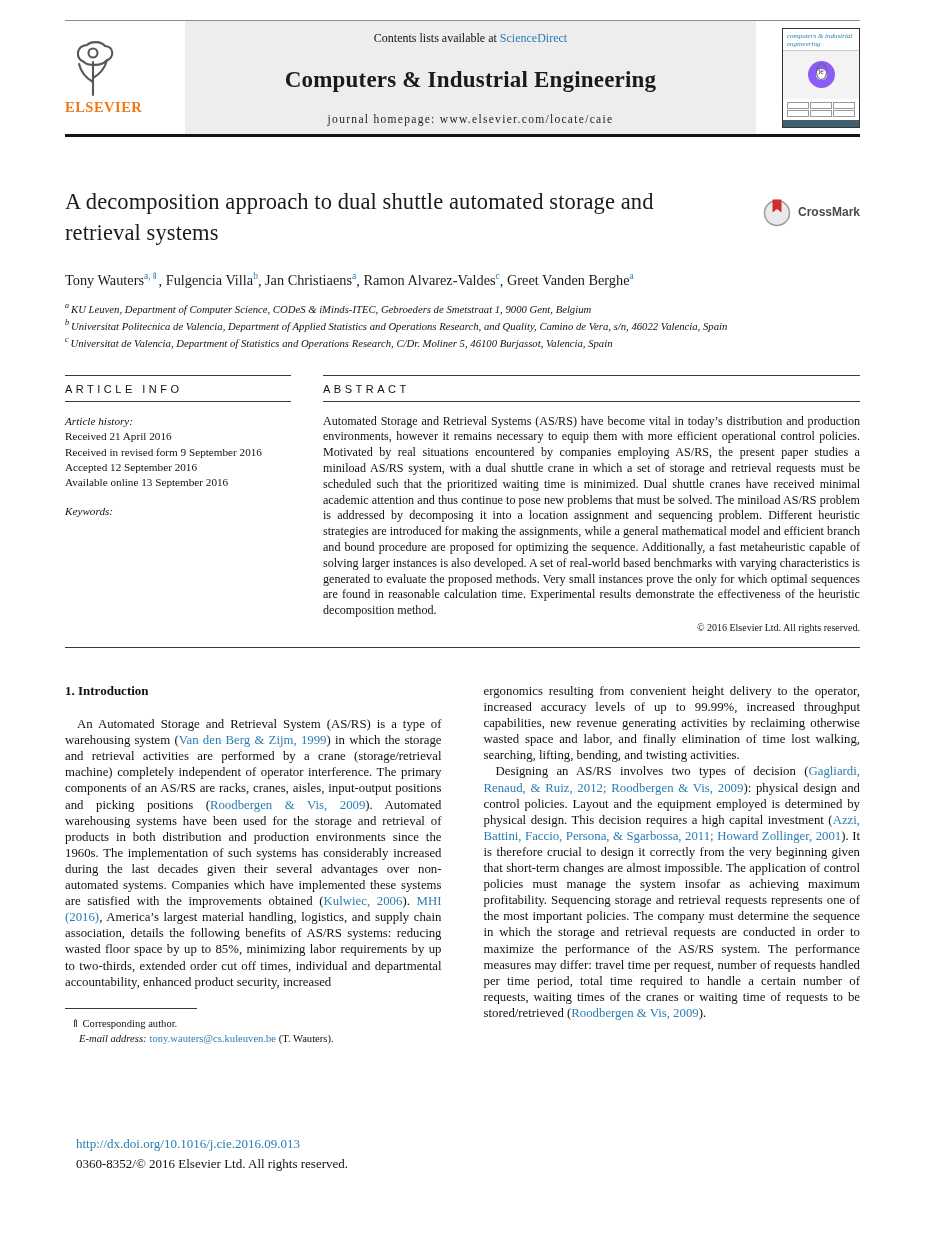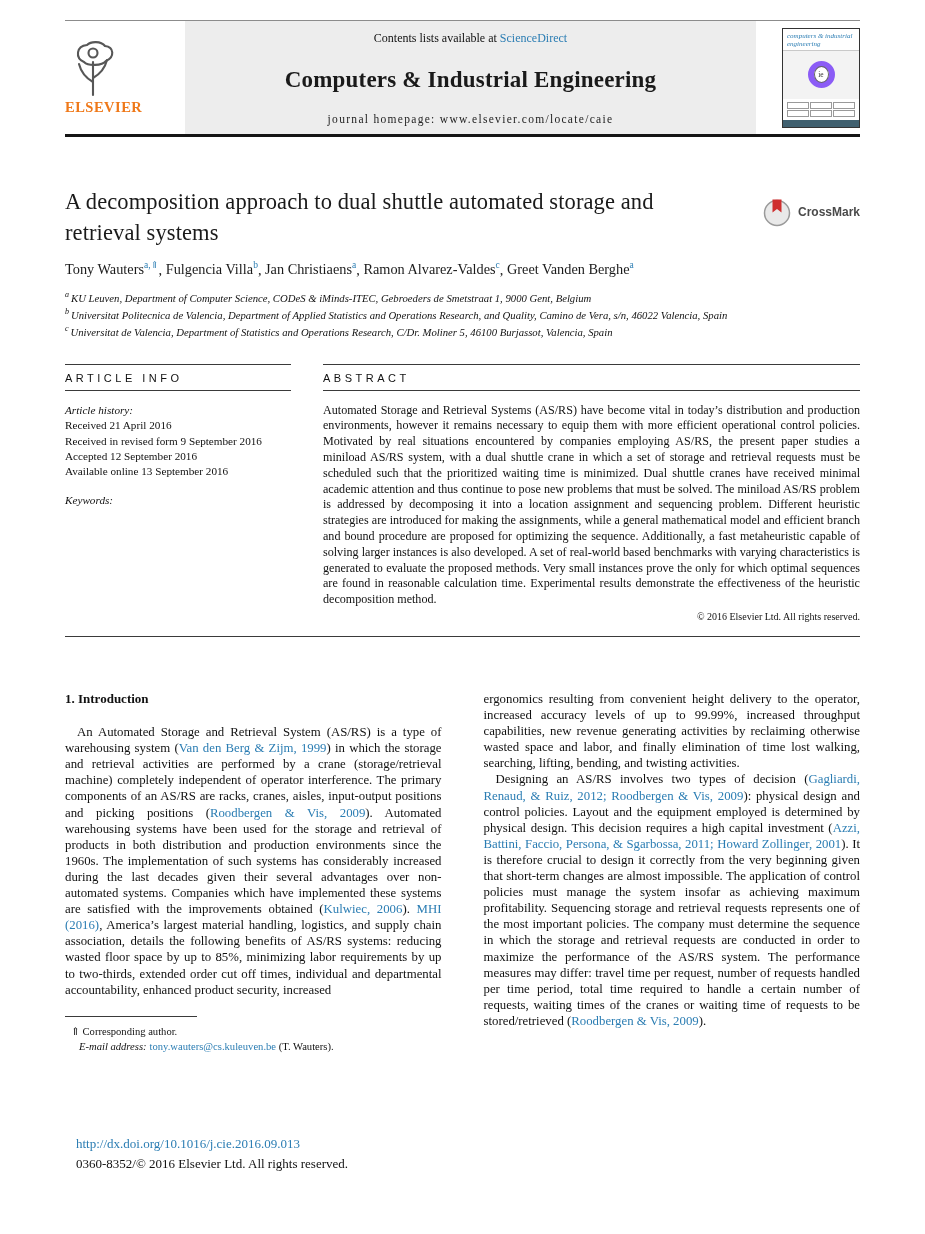--- a/index.html
+++ b/index.html
@@ -30,53 +30,53 @@
   .contents-line{font-size:12px;}
   .journal-title{font-size:23px;font-weight:bold;letter-spacing:.2px;color:#1a1a1a;}
   .homepage-line{font-size:11.5px;letter-spacing:1.3px;color:#222;}
   .mast-right{width:82px;display:flex;align-items:center;justify-content:flex-end;}
   .thick-rule{border-top:3px solid #151515;}
 
   
   .cover-thumb{width:78px;height:100px;border:1px solid #333;background:#fff;display:flex;flex-direction:column;overflow:hidden;}
   .cover-title{color:var(--link);font-size:7px;line-height:1.15;font-style:italic;padding:3px 4px 2px;border-bottom:1px solid #c9c9c9;}
   .cover-mid{flex:1;display:flex;align-items:center;justify-content:center;background:#f3f3f3;}
-  .cover-ring{width:27px;height:27px;border-radius:50%;border:6px solid #8b5cf6;display:flex;align-items:center;justify-content:center;background:#fff;}
+  .cover-ring{width:27px;height:27px;border-radius:50%;border:8px solid #8b5cf6;display:flex;align-items:flex-end;justify-content:center;background:#fff;}
   .cover-ring-inner{width:17px;height:17px;border-radius:50%;border:1px solid #666;font-size:7.5px;display:flex;align-items:center;justify-content:center;color:#333;}
   .cover-grid{display:grid;grid-template-columns:repeat(3,1fr);gap:1px;padding:3px 4px;}
   .cover-grid div{height:7px;border:1px solid #9a9a9a;}
   .cover-bar{height:7px;background:#40606f;}
 
   
   .title-row{margin-top:50px;display:flex;justify-content:space-between;gap:28px;}
   h1.article-title{font-size:22.5px;font-weight:normal;line-height:1.37;color:#1a1a1a;width:668px;letter-spacing:.1px;}
   .crossmark{margin-top:8px;display:flex;align-items:center;gap:6px;height:34px;flex:none;}
   .crossmark-label{font-family:"Liberation Sans",sans-serif;font-size:12px;font-weight:bold;color:#4a4a4a;}
 
   
-  .authors{margin-top:11px;font-size:14.3px;color:#1a1a1a;}
+  .authors{margin-top:22px;font-size:14.3px;color:#1a1a1a;}
   .authors sup{font-size:9.5px;}
   .affiliations{margin-top:11px;font-size:10.7px;font-style:italic;line-height:1.42;}
   .affiliations sup{font-size:8px;margin-right:2px;}
 
   
   .info-block{margin-top:24px;display:flex;}
   .col-info{width:226px;margin-right:32px;flex:none;}
   .col-abs{flex:1;min-width:0;}
   .hr1{border-top:1px solid #3a3a3a;}
   .sec-head{font-family:"Liberation Sans",sans-serif;font-size:11px;letter-spacing:3.5px;padding:7px 0 6px;color:#111;}
   .info-body{padding-top:12px;font-size:11.2px;line-height:1.38;}
   .ital{font-style:italic;}
   .kw-label{margin-top:13px;}
   .abs-body{padding-top:12px;font-size:12.1px;line-height:15.8px;text-align:justify;}
   .abs-copyright{margin-top:3px;font-size:10px;text-align:right;}
   .block-bottom-rule{margin-top:14px;border-top:1px solid #3a3a3a;}
 
   
-  .body-cols{margin-top:54px;display:flex;gap:42px;font-size:12.8px;line-height:16.1px;text-align:justify;}
+  .body-cols{margin-top:35px;display:flex;gap:42px;font-size:12.8px;line-height:16.1px;text-align:justify;}
   .bcol{flex:1;min-width:0;}
   h2.sec{font-size:13px;font-weight:bold;text-align:left;margin-bottom:17px;}
   .para{margin:0;}
   .para.indent{text-indent:12px;}
 
   
   .footnote{margin-top:18px;font-size:10.6px;line-height:1.48;text-align:left;}
   .fn-rule{width:132px;border-top:1px solid #3a3a3a;margin-bottom:7px;}
   .fn-corresponding{padding-left:6px;}
   .fn-email{padding-left:14px;}

